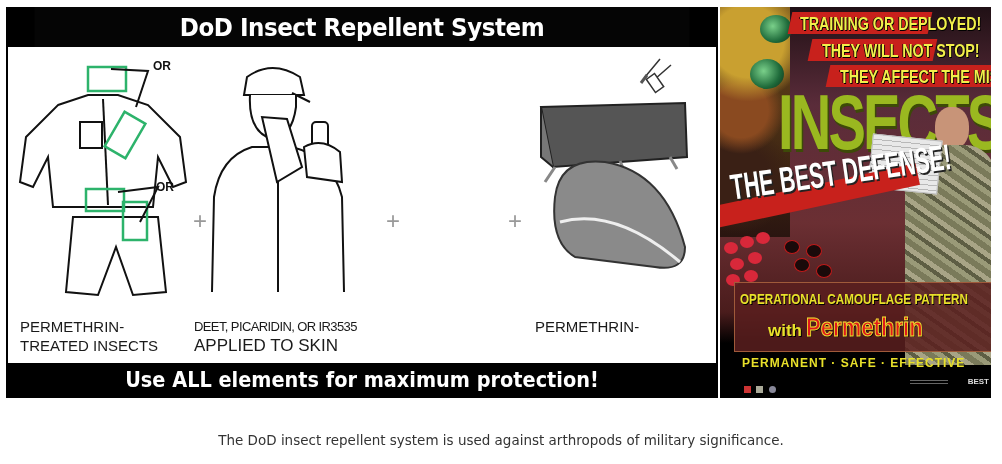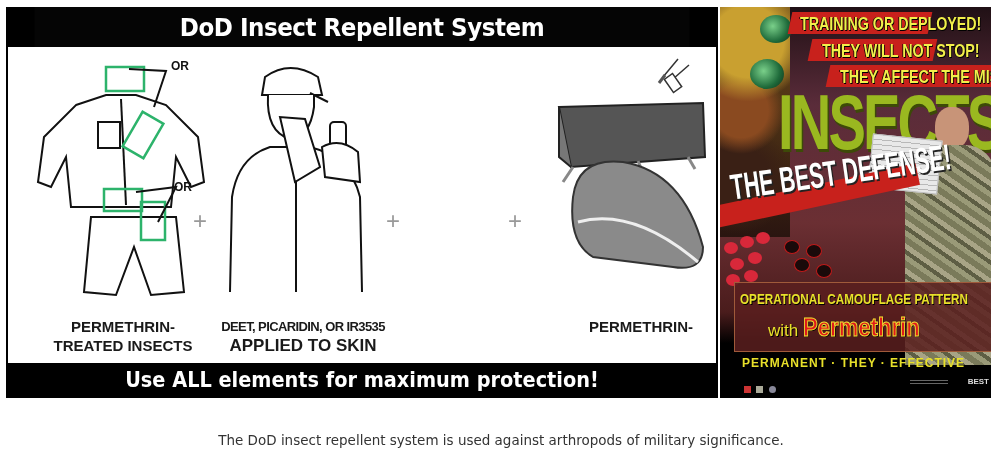--- a/index.html
+++ b/index.html
@@ -5,23 +5,23 @@
   html,body{margin:0;padding:0;background:#ffffff;}
   body{width:1002px;height:464px;position:relative;overflow:hidden;font-family:"Liberation Sans",sans-serif;}
   .figure{position:absolute;left:0;top:0;width:1002px;height:464px;}
   
   .panel{position:absolute;left:6px;top:7px;width:712px;height:391px;background:#000;}
   .panel-head{position:absolute;left:0;top:0;width:712px;height:40px;background:#050505;color:#fff;
      font-family:"DejaVu Sans",sans-serif;font-size:25px;font-weight:bold;text-align:center;line-height:42px;letter-spacing:-0.5px;transform:scaleX(0.92);}
   .panel-body{position:absolute;left:2px;top:40px;width:708px;height:316px;background:#fff;}
   .panel-foot{position:absolute;left:0;top:356px;width:712px;height:35px;color:#fff;
      font-family:"DejaVu Sans",sans-serif;font-size:21px;font-weight:bold;text-align:center;line-height:34px;transform:scaleX(0.92);}
-  .step{position:absolute;top:0;height:316px;margin-left:18px;}
+  .step{position:absolute;top:0;height:316px;}
   .step svg{position:absolute;left:0;top:0;}
-  .cap{position:absolute;top:270px;text-align:center;font-weight:bold;color:#1a1a1a;font-size:15px;line-height:19px;white-space:nowrap;}
+  .cap{position:absolute;top:270px;text-align:left;font-weight:normal;color:#1a1a1a;font-size:15px;line-height:19px;white-space:nowrap;}
   .cap.narrow{font-size:13px;letter-spacing:-0.6px;}
   .plus{position:absolute;top:160px;color:#999;font-size:24px;font-weight:normal;}
   .or{position:absolute;font-size:12px;font-weight:bold;color:#111;}
   
   .poster{position:absolute;left:720px;top:7px;width:271px;height:391px;overflow:hidden;
      background:linear-gradient(180deg,#201015 0%,#5a2c3a 25%,#6b2f33 55%,#4a1c1c 78%,#000 86%);}
   .poster .bug-col{position:absolute;left:0;top:0;width:70px;height:230px;
      background:radial-gradient(circle at 40% 15%,#c9a030 0 18%,transparent 30%),
                 radial-gradient(circle at 30% 45%,#8a4a20 0 20%,transparent 32%),
                 radial-gradient(circle at 25% 75%,#3a2015 0 18%,transparent 30%),
@@ -39,21 +39,21 @@
   .soldier .head{position:absolute;left:30px;top:0;width:34px;height:42px;border-radius:45%;background:#c89478;}
   .soldier .body{position:absolute;left:0;top:38px;width:90px;height:220px;border-radius:30px 30px 0 0;
      background:repeating-linear-gradient(35deg,#7a7a5a 0 6px,#9a9a78 6px 11px,#5e5e44 11px 15px,#a8a486 15px 20px);}
   .paper{position:absolute;left:150px;top:130px;width:68px;height:52px;background:#e8e8e8;transform:rotate(6deg);
      border:1px solid #bbb;background-image:repeating-linear-gradient(180deg,#e8e8e8 0 4px,#b8b8b8 4px 5px);}
   .ticks{position:absolute;left:4px;top:225px;width:150px;height:60px;}
   .tick{position:absolute;width:14px;height:12px;border-radius:50%;}
   .ocp-box{position:absolute;left:14px;top:275px;width:257px;height:68px;background:rgba(90,30,30,0.85);border:1px solid #a05a3a;}
   .ocp1{position:absolute;left:20px;top:283px;color:#e8e02a;font-weight:bold;font-size:15px;white-space:nowrap;transform:scaleX(0.78);transform-origin:left top;text-shadow:1px 1px 0 #000;}
   .ocp2{position:absolute;left:48px;top:305px;white-space:nowrap;text-shadow:1px 1px 0 #000;}
-  .ocp2 .w{color:#e8e02a;font-weight:normal;font-size:17px;}
+  .ocp2 .w{color:#e8e02a;font-weight:bold;font-size:17px;}
   .ocp2 .p{color:#e01a1a;font-weight:bold;font-size:26px;display:inline-block;transform:scaleX(0.85);transform-origin:left bottom;-webkit-text-stroke:1px #f0e030;}
   .tagline{position:absolute;left:22px;top:349px;color:#e8e02a;font-weight:bold;font-size:12px;letter-spacing:1px;white-space:nowrap;}
   .logos{position:absolute;left:24px;top:372px;}
   .logo{display:inline-block;width:7px;height:7px;margin-right:1px;}
   .aph{position:absolute;right:2px;top:370px;color:#ddd;font-size:8px;font-weight:bold;}
   .fine{position:absolute;left:190px;top:373px;width:38px;height:6px;background:repeating-linear-gradient(180deg,#666 0 1px,transparent 1px 3px);}
   
   .caption{position:absolute;left:0;top:432px;width:1002px;text-align:center;font-family:"DejaVu Sans",sans-serif;font-size:14.5px;color:#333;transform:scaleX(0.93);}
 </style>
 </head>
@@ -171,21 +171,21 @@
       <span class="tick" style="left:70px;top:26px;background:#1a0a0a;border:1px solid #c01a1a;"></span>
       <span class="tick" style="left:92px;top:32px;background:#1a0a0a;border:1px solid #c01a1a;"></span>
     </div>
 
     <div class="ocp-box"></div>
     <div class="ocp1">OPERATIONAL CAMOUFLAGE PATTERN</div>
     <div class="ocp2">
       <span class="w">with</span>
       <span class="p">Permethrin</span>
     </div>
-    <div class="tagline">PERMANENT · THEY · EFFECTIVE</div>
+    <div class="tagline">PERMANENT · SAFE · EFFECTIVE</div>
     <div class="logos">
       <span class="logo" style="background:#c33;"></span>
       <span class="logo" style="background:#aa9;"></span>
       <span class="logo" style="background:#889;border-radius:50%;"></span>
     </div>
     <div class="fine"></div>
     <div class="aph">BEST</div>
   </div>
 
   <div class="caption">The DoD insect repellent system is used against arthropods of military significance.</div>

